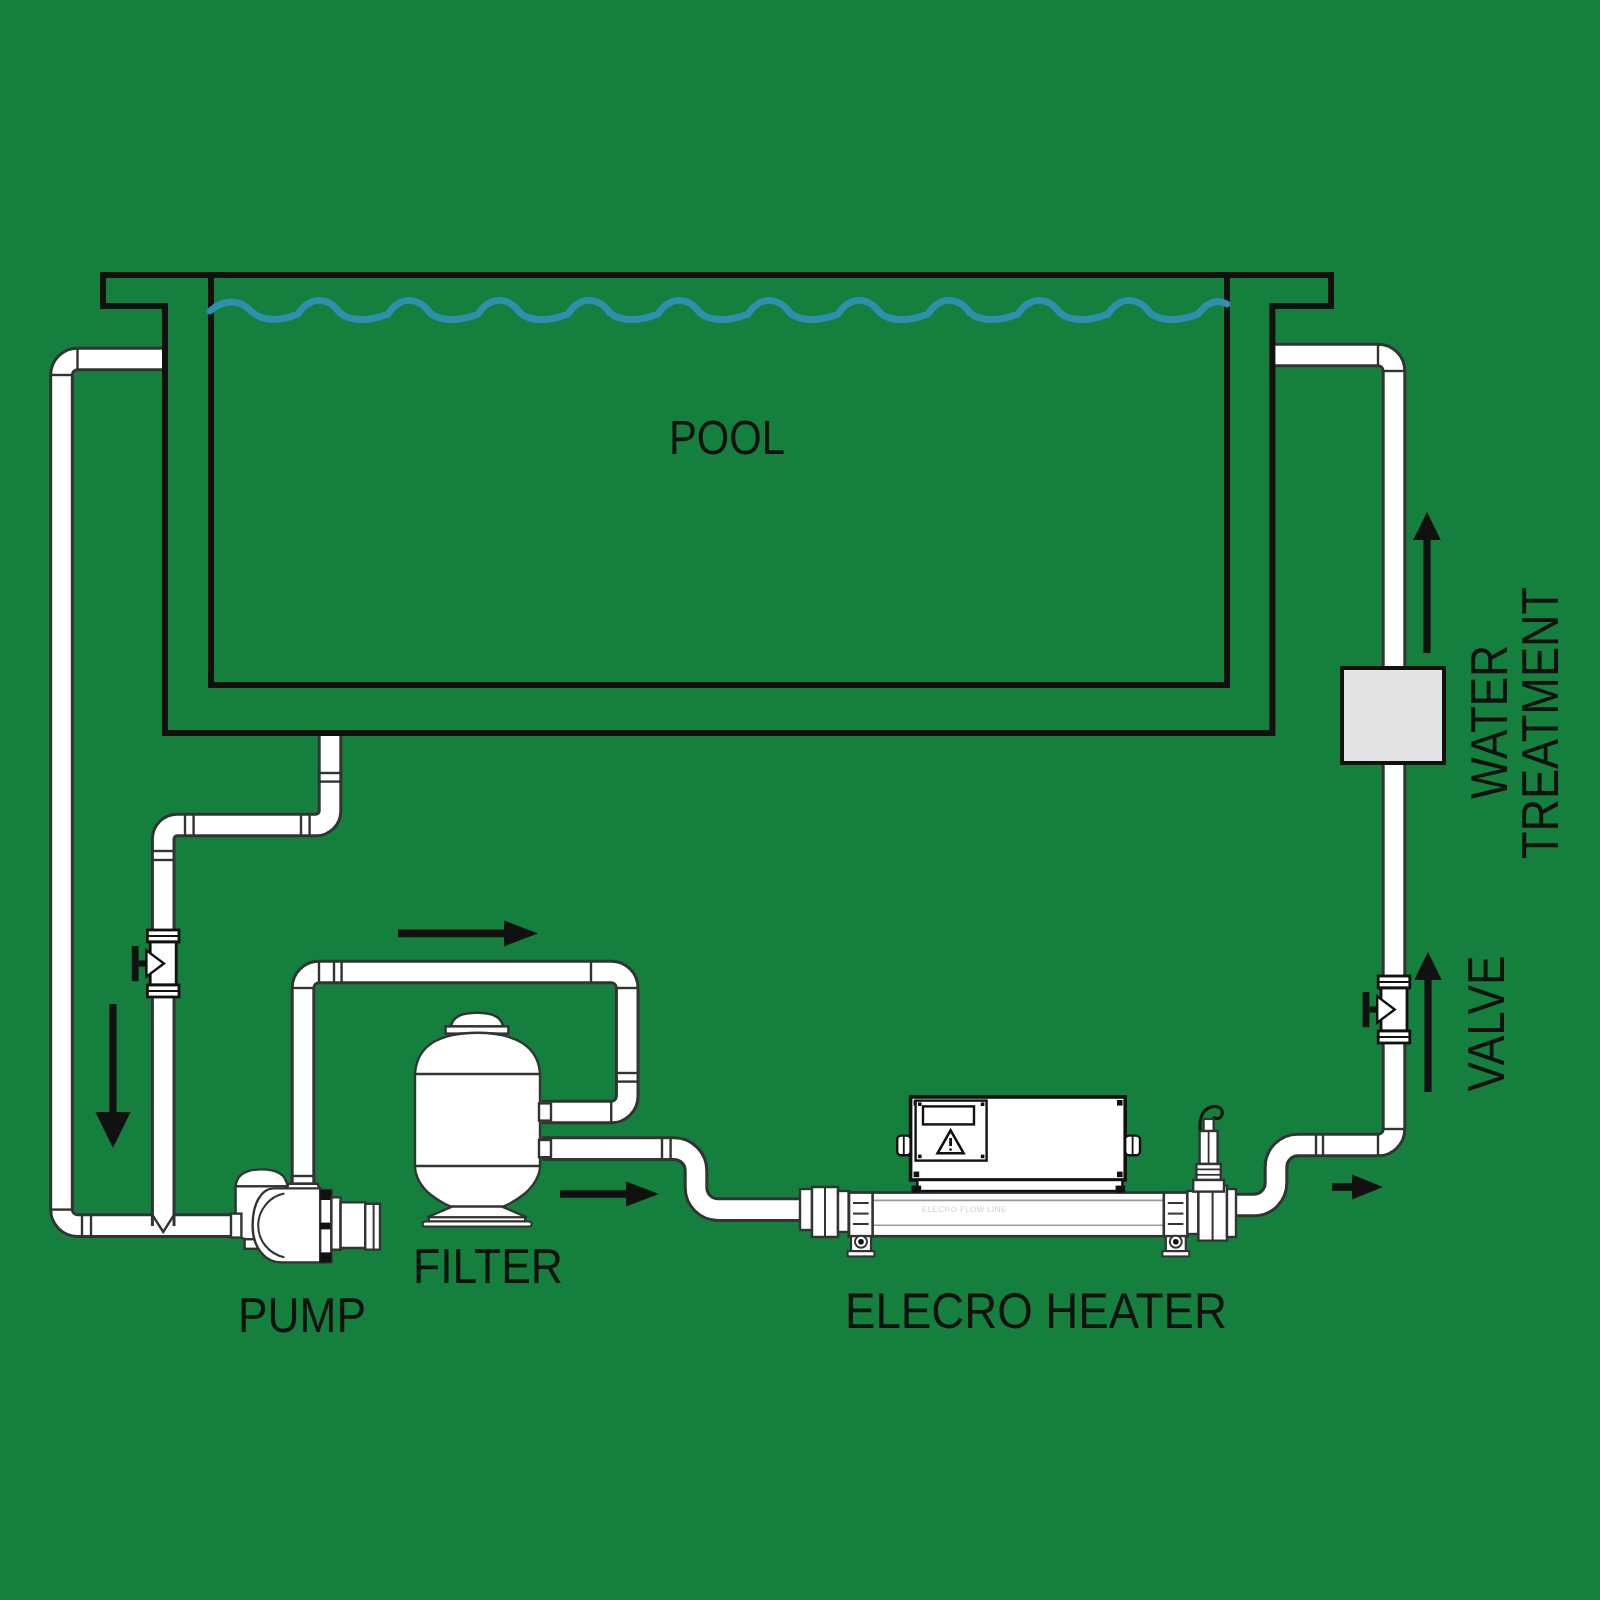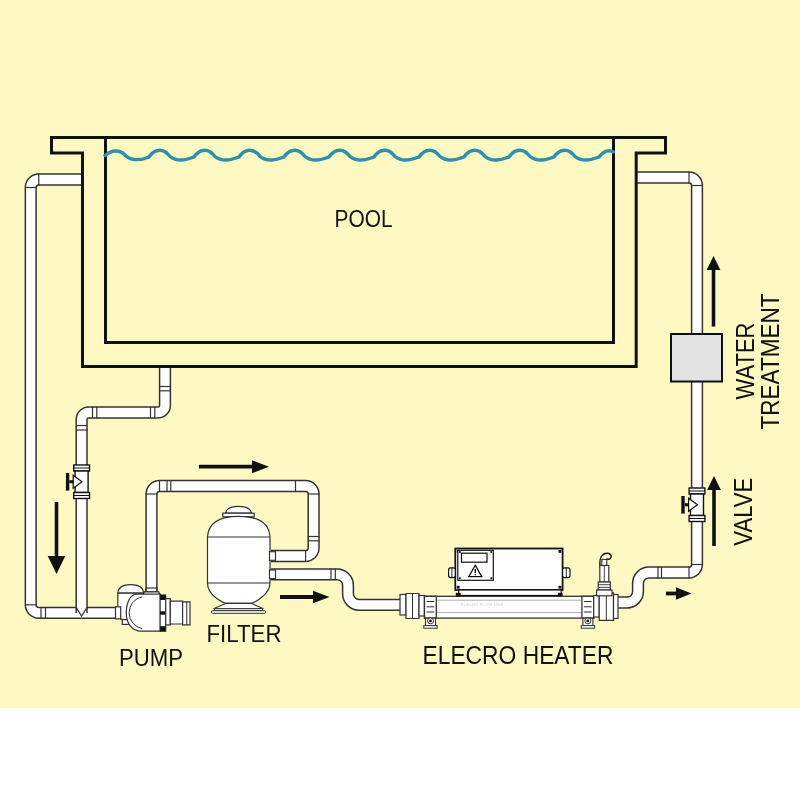--- a/index.html
+++ b/index.html
@@ -1,16 +1,16 @@
 <!DOCTYPE html>
 <html><head>
 <meta charset="utf-8">
 <style>
 html,body{margin:0;padding:0;background:#ffffff;}
-#stage{width:800px;height:708px;position:relative;background:#fef9c3;font-family:"Liberation Sans",sans-serif;text-decoration:underline;}
+#stage{width:800px;height:800px;position:relative;background:#15803d;font-family:"Liberation Sans",sans-serif;text-decoration:underline;}
 svg{display:block;}
 </style>
 </head>
 <body>
 <div id="stage">
 <svg width="800" height="800" viewBox="0 0 800 800">
 
 <g>
 <path id="pipeA" d="M83,179.5 H38.75 A8 8 0 0 0 30.75,187.5 V604.8 A8 8 0 0 0 38.75,612.8 H116" fill="none" stroke="#333333" stroke-width="12.3"></path>
 <path d="M83,179.5 H38.75 A8 8 0 0 0 30.75,187.5 V604.8 A8 8 0 0 0 38.75,612.8 H116" fill="none" stroke="#ffffff" stroke-width="9.3"></path>

